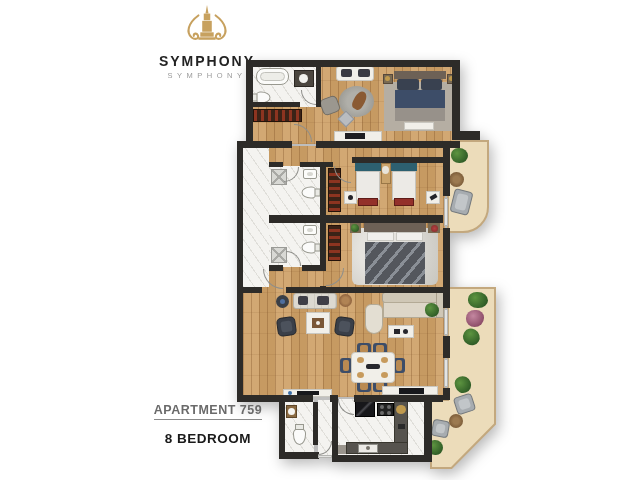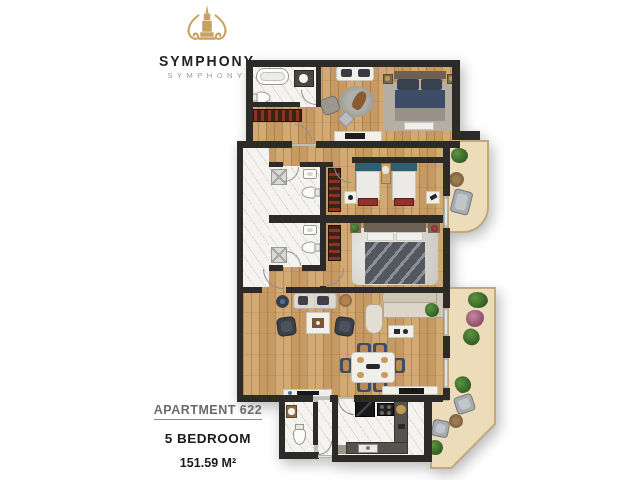--- a/index.html
+++ b/index.html
@@ -279,18 +279,17 @@
     <div class="arc arc-bl" style="left:334px;top:166px;width:17px;height:17px;"></div>
     <div class="arc arc-br" style="left:284px;top:167px;width:15px;height:15px;"></div>
     <div class="arc arc-tr" style="left:286px;top:251px;width:15px;height:15px;"></div>
     <div class="arc arc-br" style="left:326px;top:268px;width:18px;height:18px;"></div>
     <div class="arc arc-bl" style="left:263px;top:269px;width:20px;height:20px;"></div>
     <div class="arc arc-bl" style="left:338px;top:399px;width:16px;height:16px;"></div>
     <div class="arc arc-br" style="left:318px;top:441px;width:14px;height:14px;"></div>
   </div>
 
   <div class="apt">
-    <div><span class="apt-title">APARTMENT 622</span></div>
-    <div class="apt-bed">5 BEDROOM</div>
-    <div class="apt-area">151.59 M²</div>
+    <div><span class="apt-title">APARTMENT 759</span></div>
+    <div class="apt-bed">8 BEDROOM</div>
   </div>
 
 </div>
 
 </body></html>

